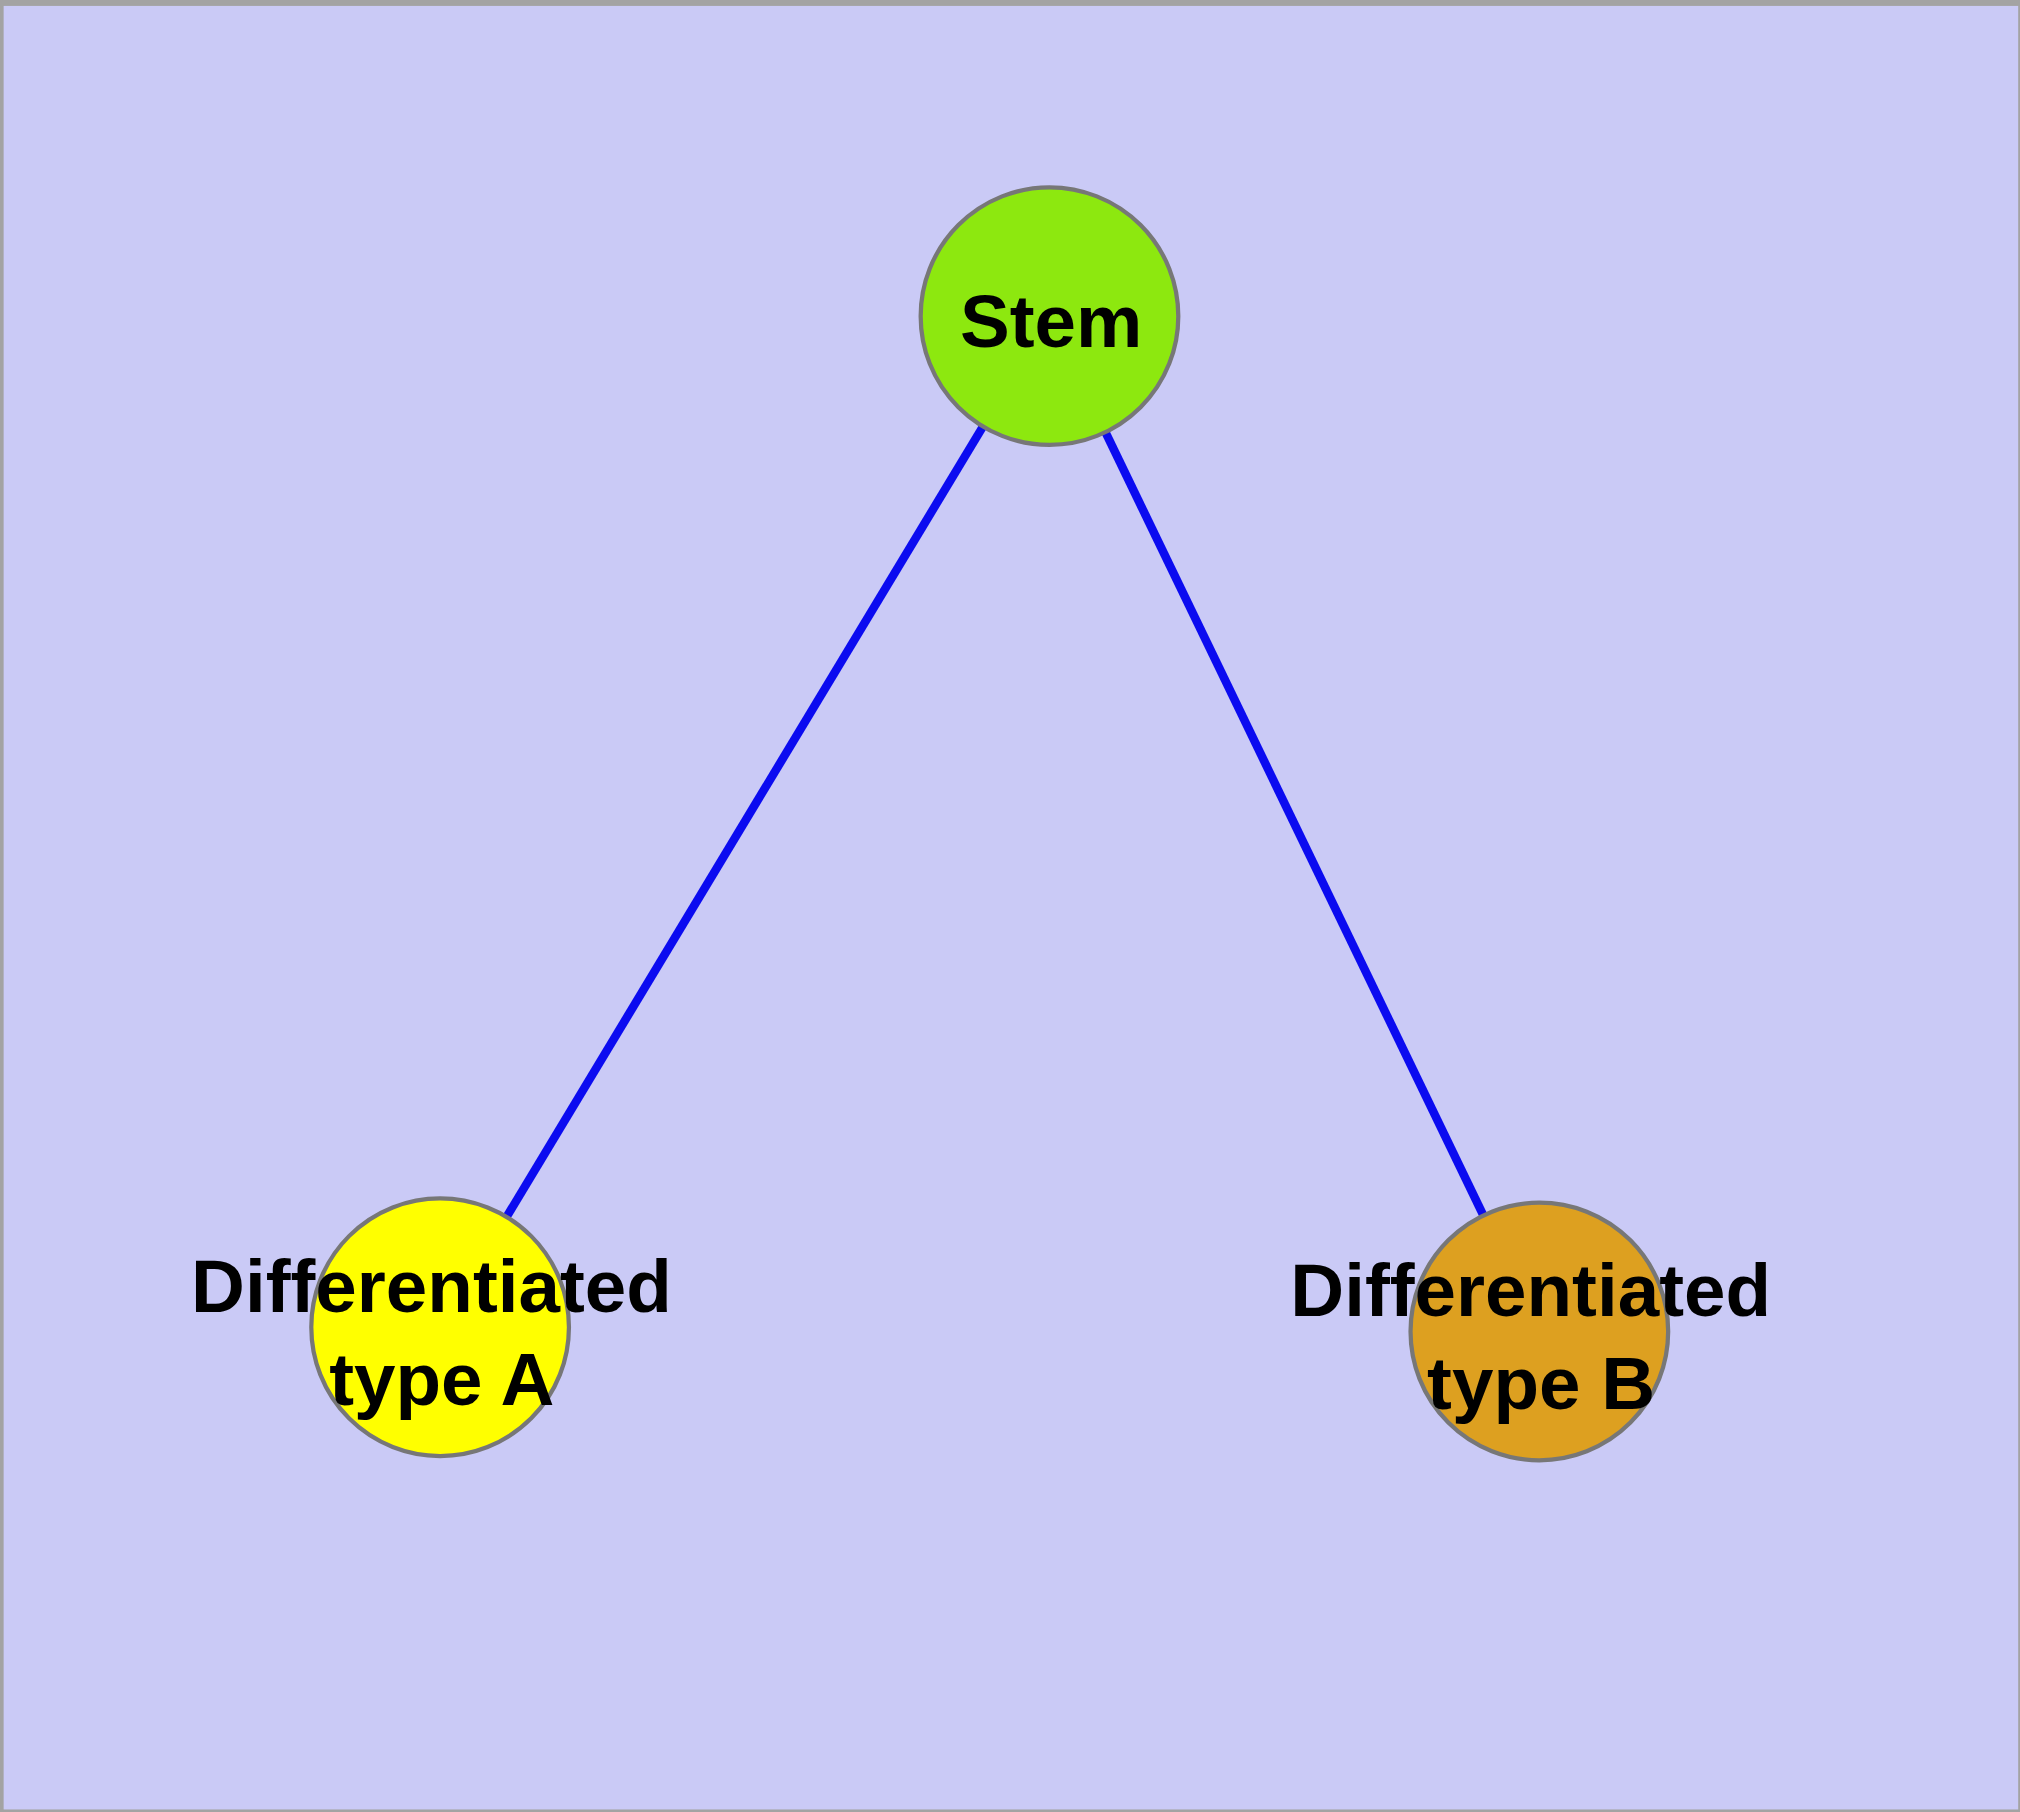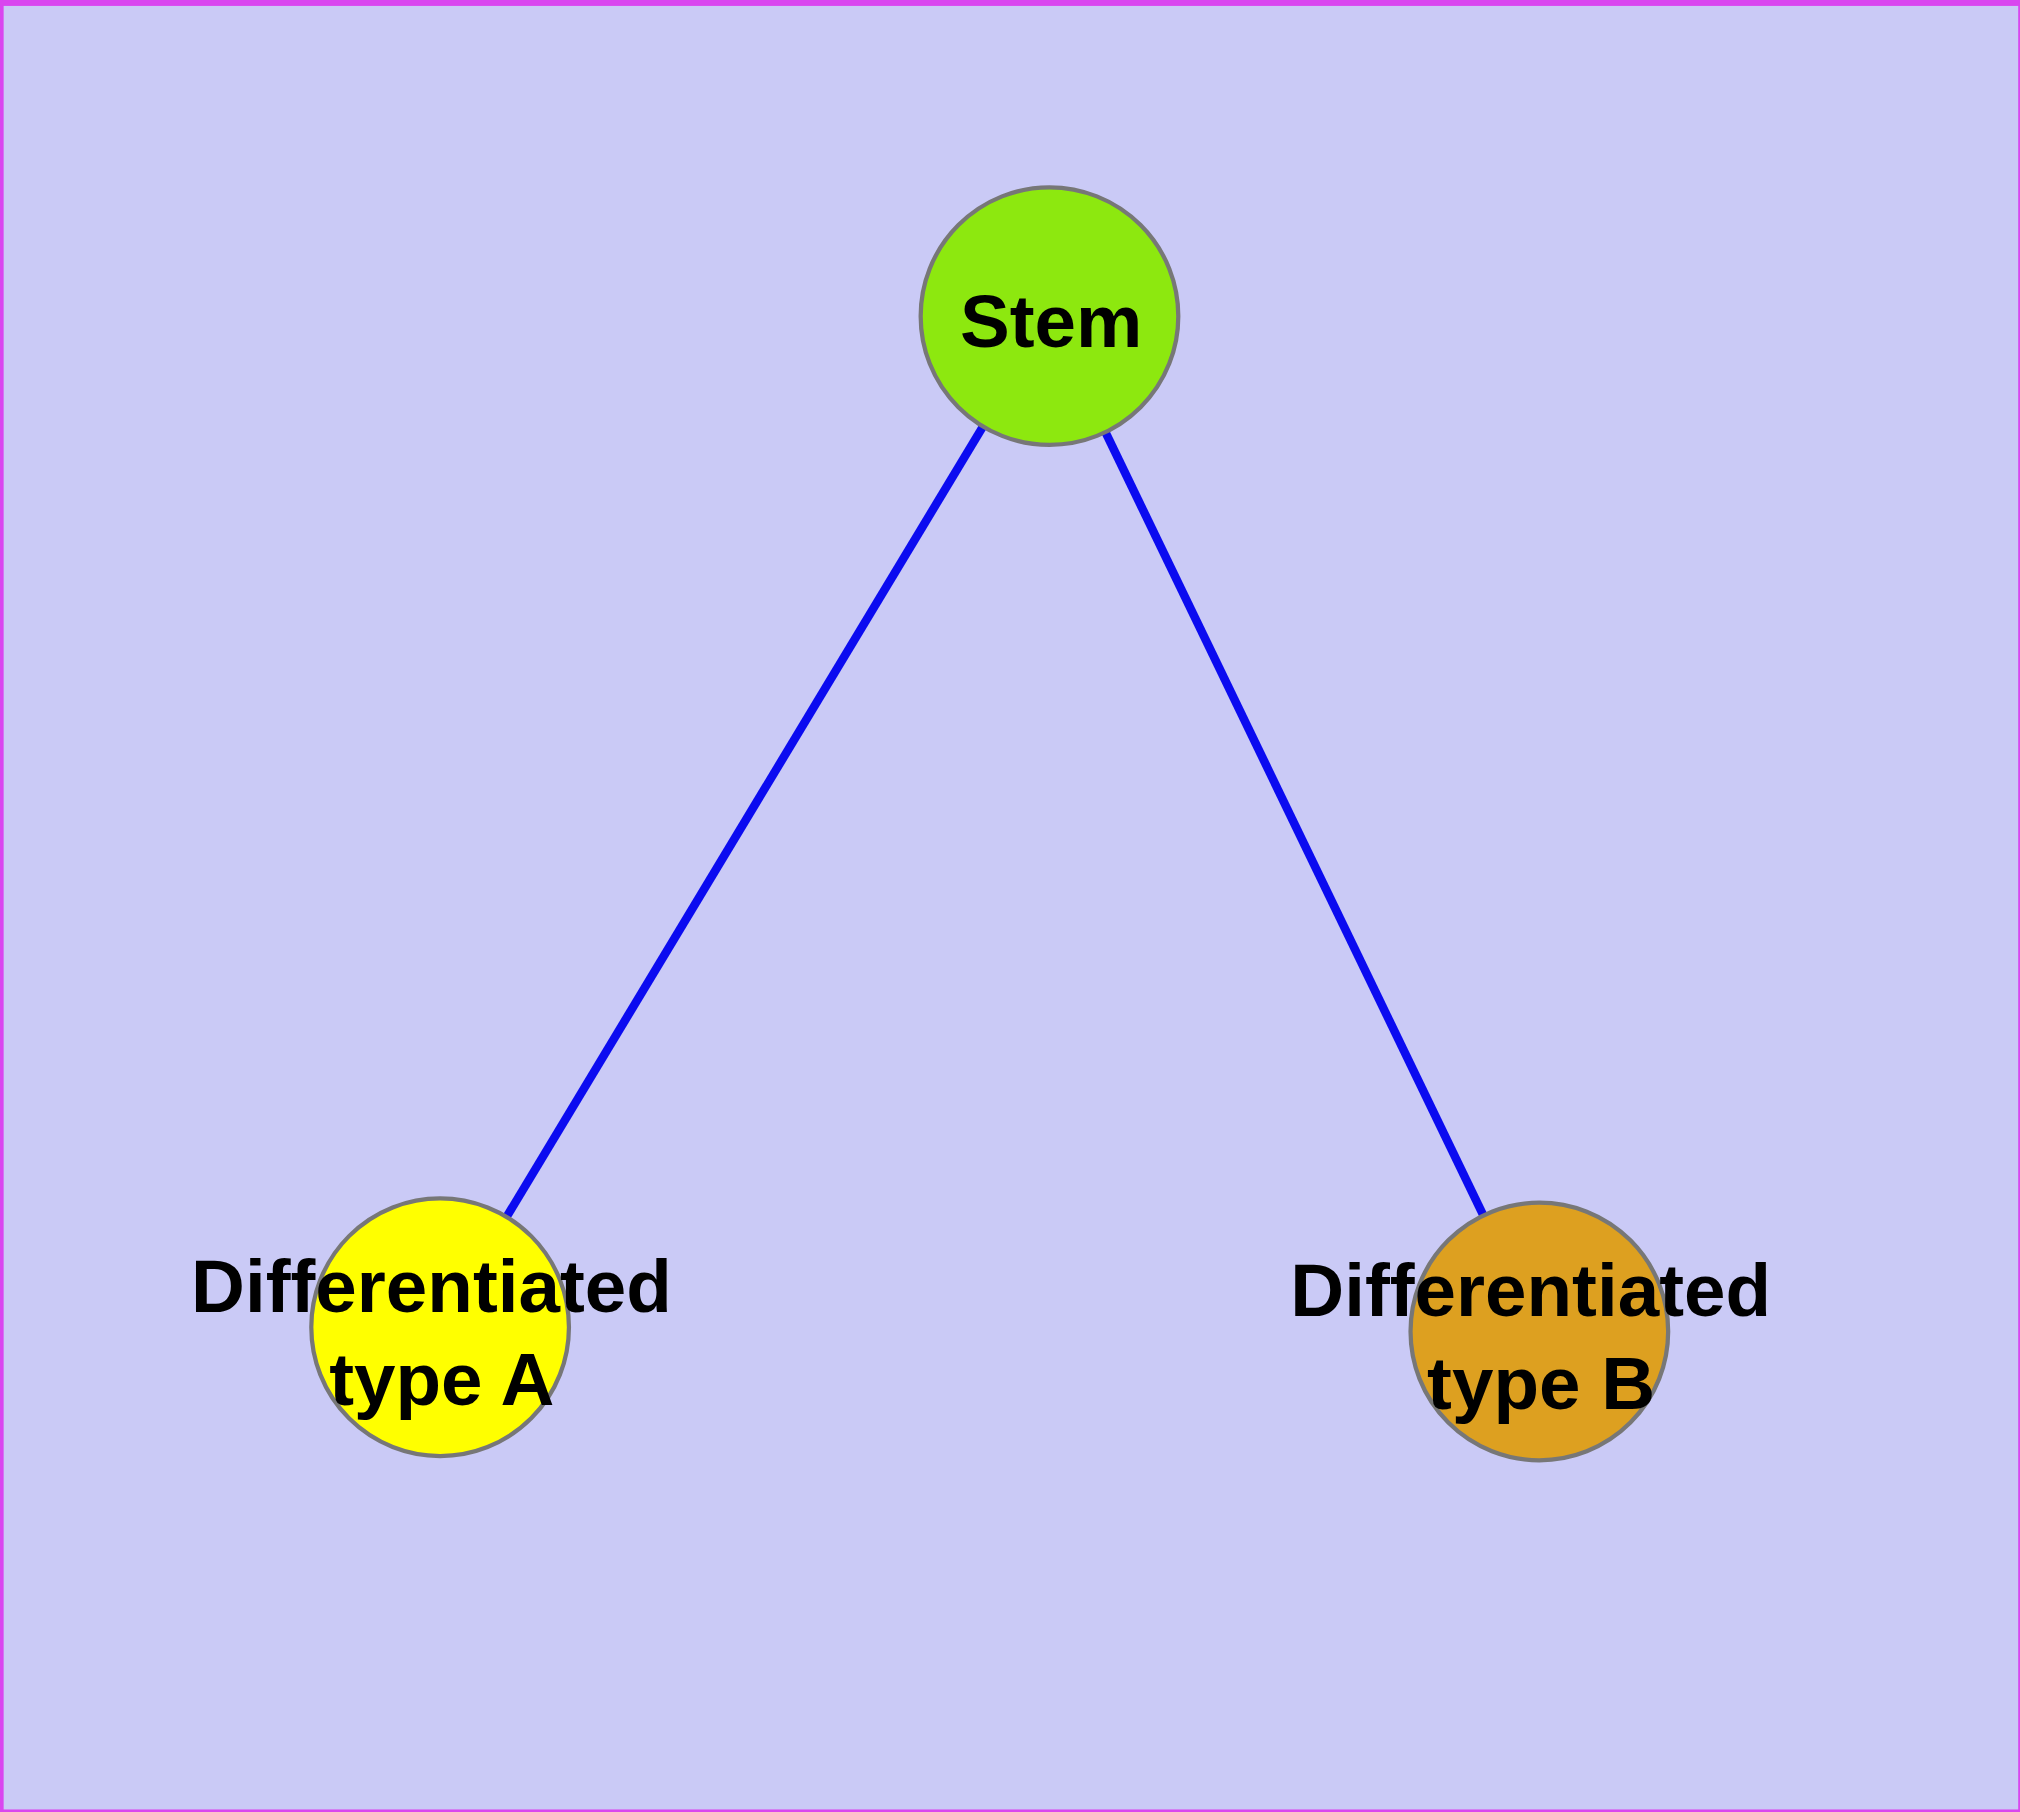--- a/index.html
+++ b/index.html
@@ -4,21 +4,21 @@
 <style>
   html, body {
     margin: 0;
     padding: 0;
     background: #ffffff;
   }
   .stage {
     position: relative;
     width: 2021px;
     height: 1812px;
-    background: #d946ef;
+    background: #a3a3a3;
     overflow: hidden;
   }
   .stage svg {
     display: block;
     width: 2021px;
     height: 1812px;
   }
   .edge {
     stroke-width: 10;
     fill: none;

